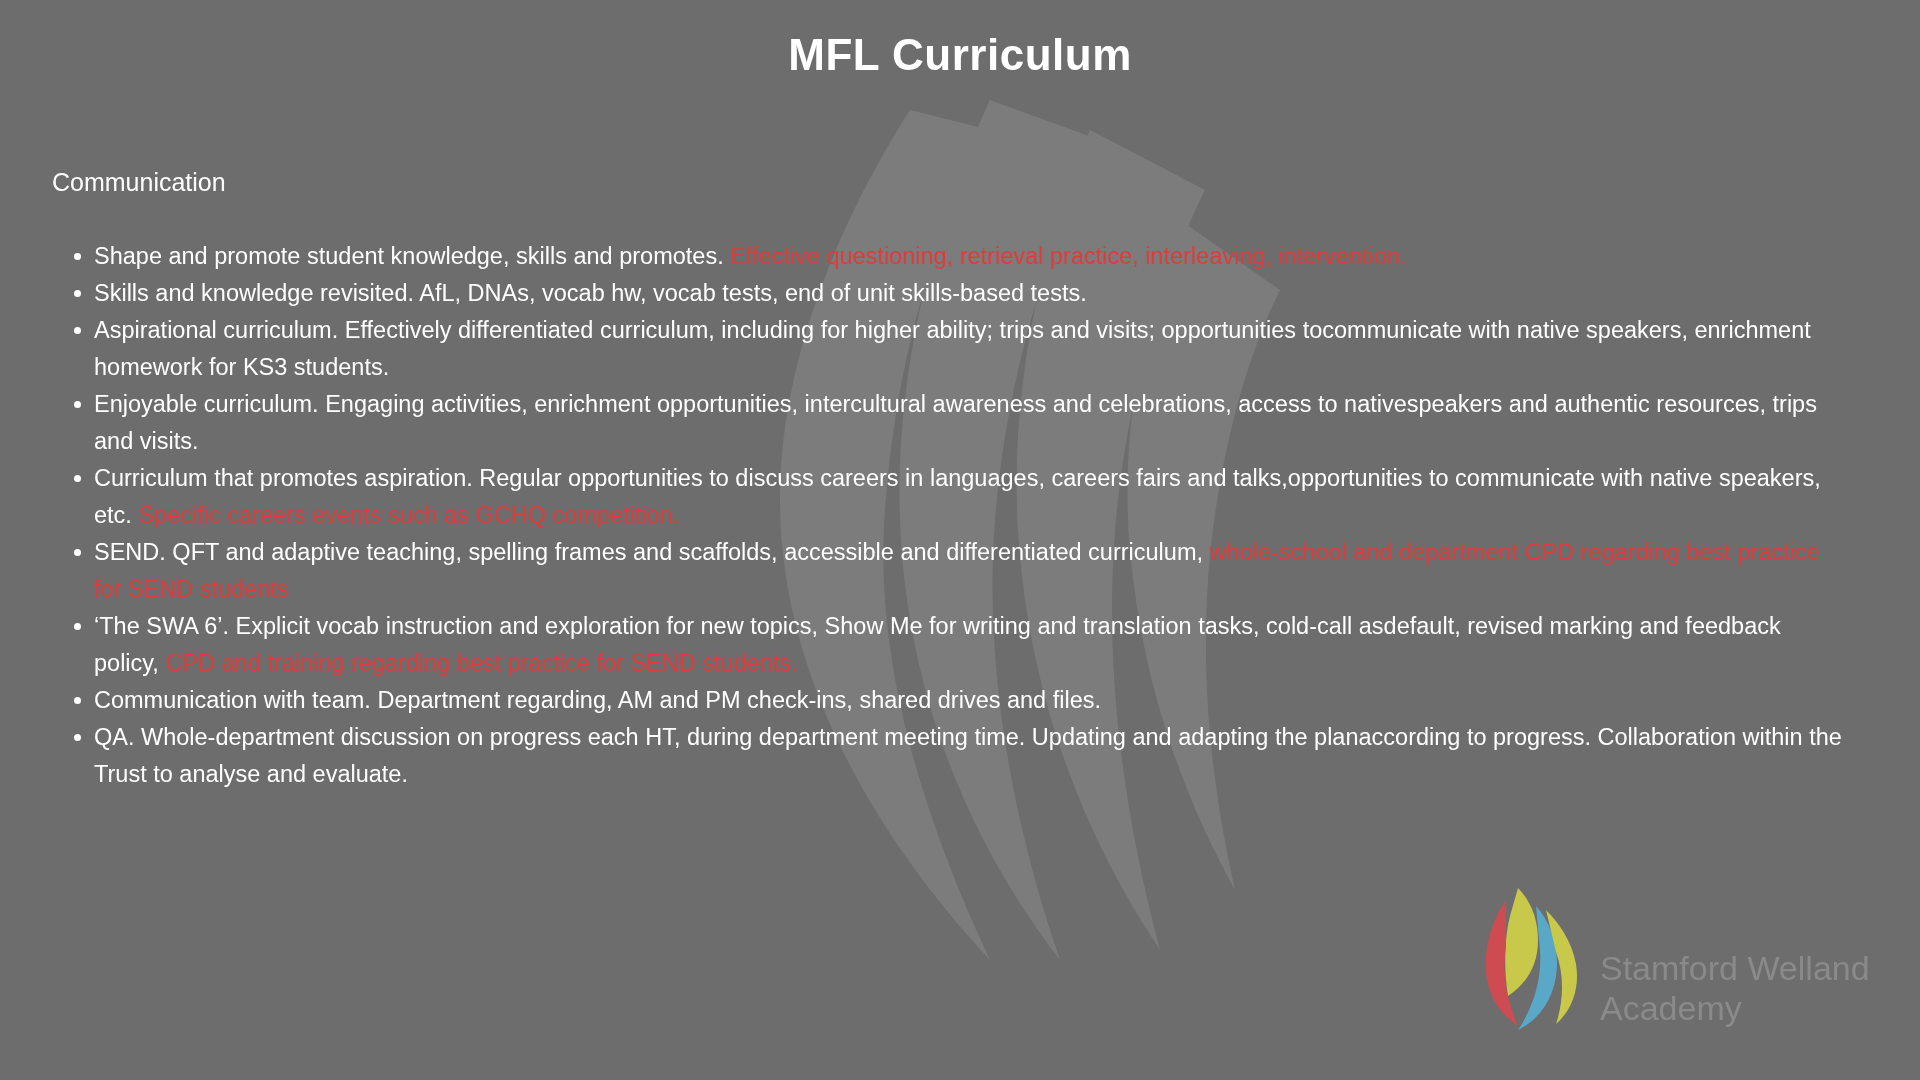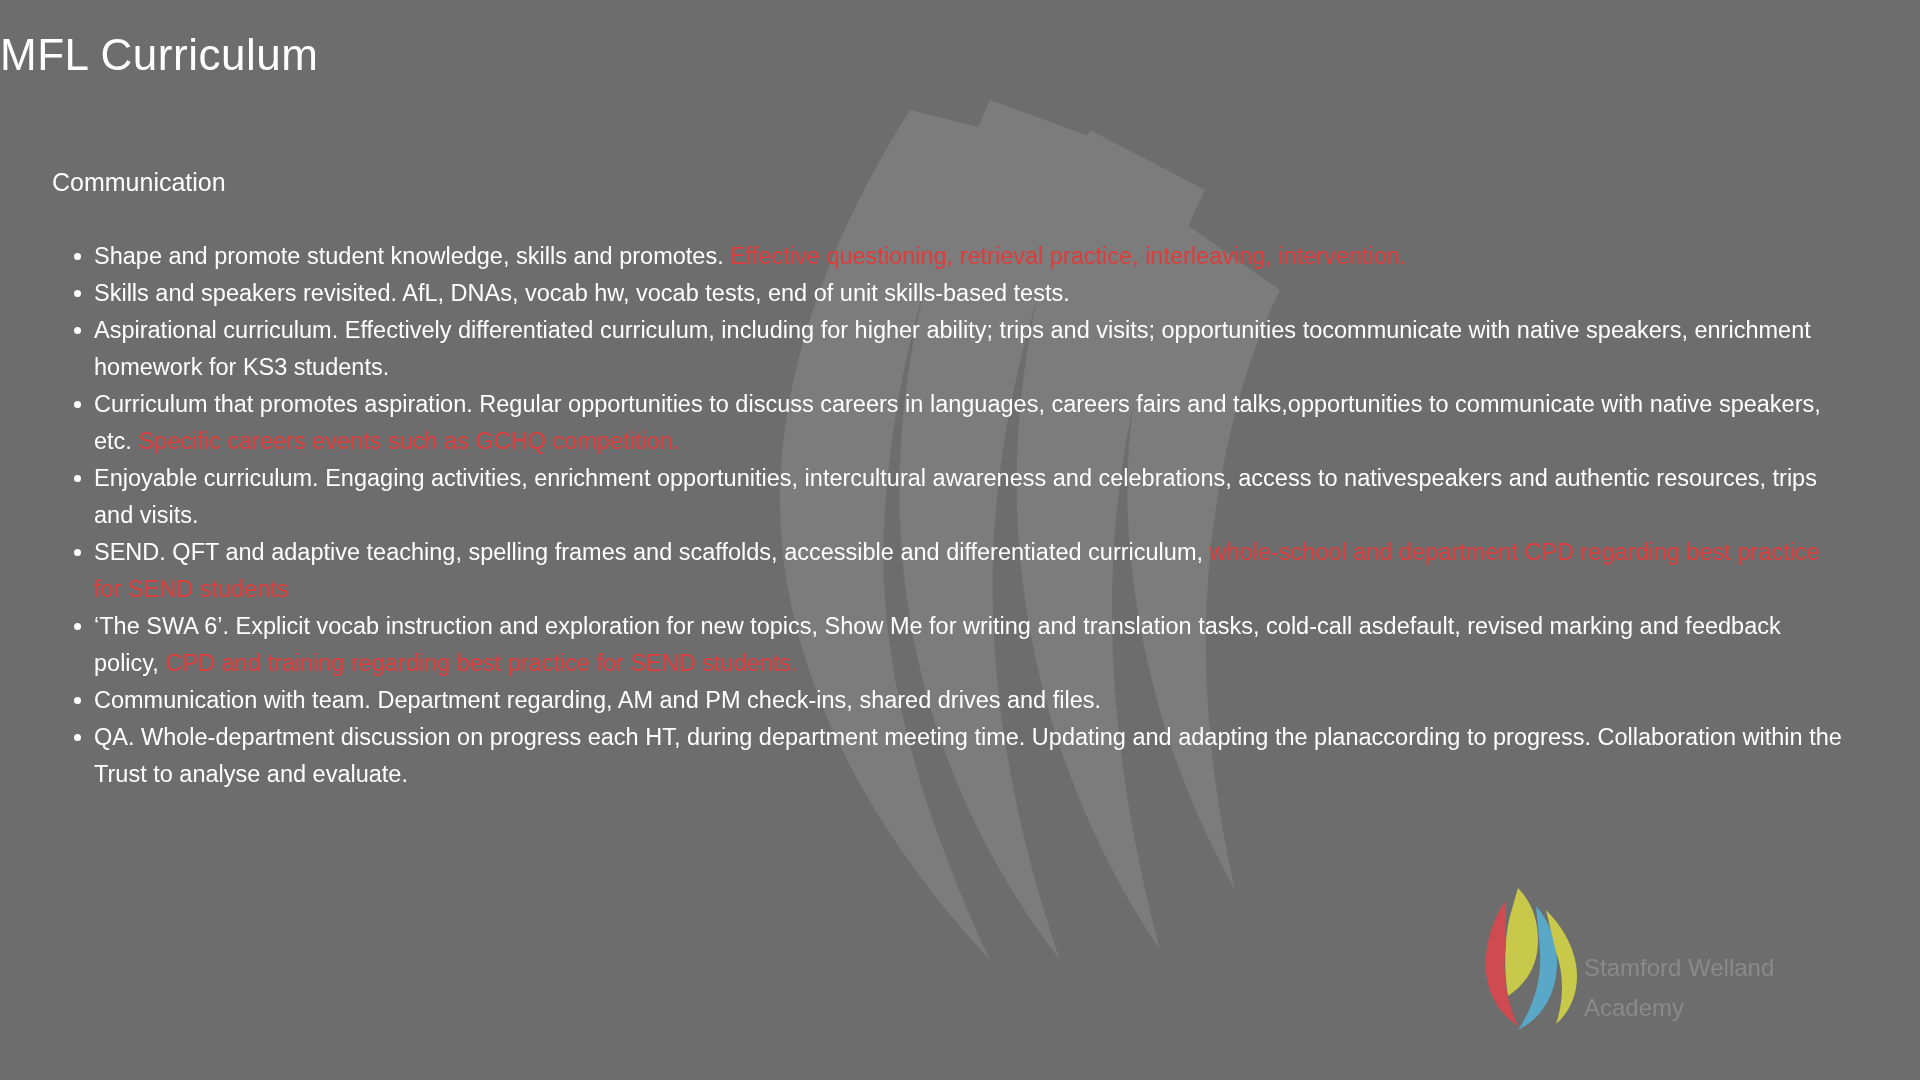--- a/index.html
+++ b/index.html
@@ -32,23 +32,23 @@
     opacity: 0.10;
     pointer-events: none;
   }
   .watermark svg { width: 100%; height: 100%; display: block; }
 
   .slide-title {
     position: absolute;
     top: 30px;
     left: 0;
     width: 100%;
-    text-align: left;
+    text-align: center;
     font-size: 44px;
-    font-weight: 400;
+    font-weight: 700;
     letter-spacing: 0.5px;
     color: #ffffff;
   }
 
   .section-heading {
     position: absolute;
     left: 52px;
     top: 168px;
     font-size: 25px;
     font-weight: 400;
@@ -101,24 +101,24 @@
   .logo-mark {
     position: absolute;
     left: 0;
     bottom: 18px;
     width: 150px;
     height: 160px;
   }
   .logo-mark svg { width: 100%; height: 100%; display: block; }
   .logo-text {
     position: absolute;
-    left: 124px;
+    left: 140px;
     bottom: 30px;
     color: #8a8a8a;
-    font-size: 24px;
+    font-size: 34px;
     line-height: 40px;
     font-weight: 400;
     white-space: pre-line;
   }
 </style>
 </head>
 <body>
 
 <div class="slide">
 
@@ -136,30 +136,30 @@
   <div class="slide-title">MFL Curriculum</div>
 
   <div class="section-heading">Communication</div>
 
   <div class="content">
     <ul class="bullets">
       <li>
         <span>Shape and promote student knowledge, skills and promotes. </span><span class="hl">Effective questioning, retrieval practice, interleaving, intervention.</span>
       </li>
       <li>
-        <span>Skills and speakers revisited. AfL, DNAs, vocab hw, vocab tests, end of unit skills-based tests.</span><span class="hl"></span>
+        <span>Skills and knowledge revisited. AfL, DNAs, vocab hw, vocab tests, end of unit skills-based tests.</span><span class="hl"></span>
       </li>
       <li>
         <span>Aspirational curriculum. Effectively differentiated curriculum, including for higher ability; trips and visits; opportunities tocommunicate with native speakers, enrichment homework for KS3 students.</span><span class="hl"></span>
       </li>
       <li>
-        <span>Curriculum that promotes aspiration. Regular opportunities to discuss careers in languages, careers fairs and talks,opportunities to communicate with native speakers, etc. </span><span class="hl">Specific careers events such as GCHQ competition.</span>
+        <span>Enjoyable curriculum. Engaging activities, enrichment opportunities, intercultural awareness and celebrations, access to nativespeakers and authentic resources, trips and visits.</span><span class="hl"></span>
       </li>
       <li>
-        <span>Enjoyable curriculum. Engaging activities, enrichment opportunities, intercultural awareness and celebrations, access to nativespeakers and authentic resources, trips and visits.</span><span class="hl"></span>
+        <span>Curriculum that promotes aspiration. Regular opportunities to discuss careers in languages, careers fairs and talks,opportunities to communicate with native speakers, etc. </span><span class="hl">Specific careers events such as GCHQ competition.</span>
       </li>
       <li>
         <span>SEND. QFT and adaptive teaching, spelling frames and scaffolds, accessible and differentiated curriculum, </span><span class="hl">whole-school and department CPD regarding best practice for SEND students</span>
       </li>
       <li>
         <span>‘The SWA 6’. Explicit vocab instruction and exploration for new topics, Show Me for writing and translation tasks, cold-call asdefault, revised marking and feedback policy, </span><span class="hl">CPD and training regarding best practice for SEND students.</span>
       </li>
       <li>
         <span>Communication with team. Department regarding, AM and PM check-ins, shared drives and files.</span><span class="hl"></span>
       </li>

